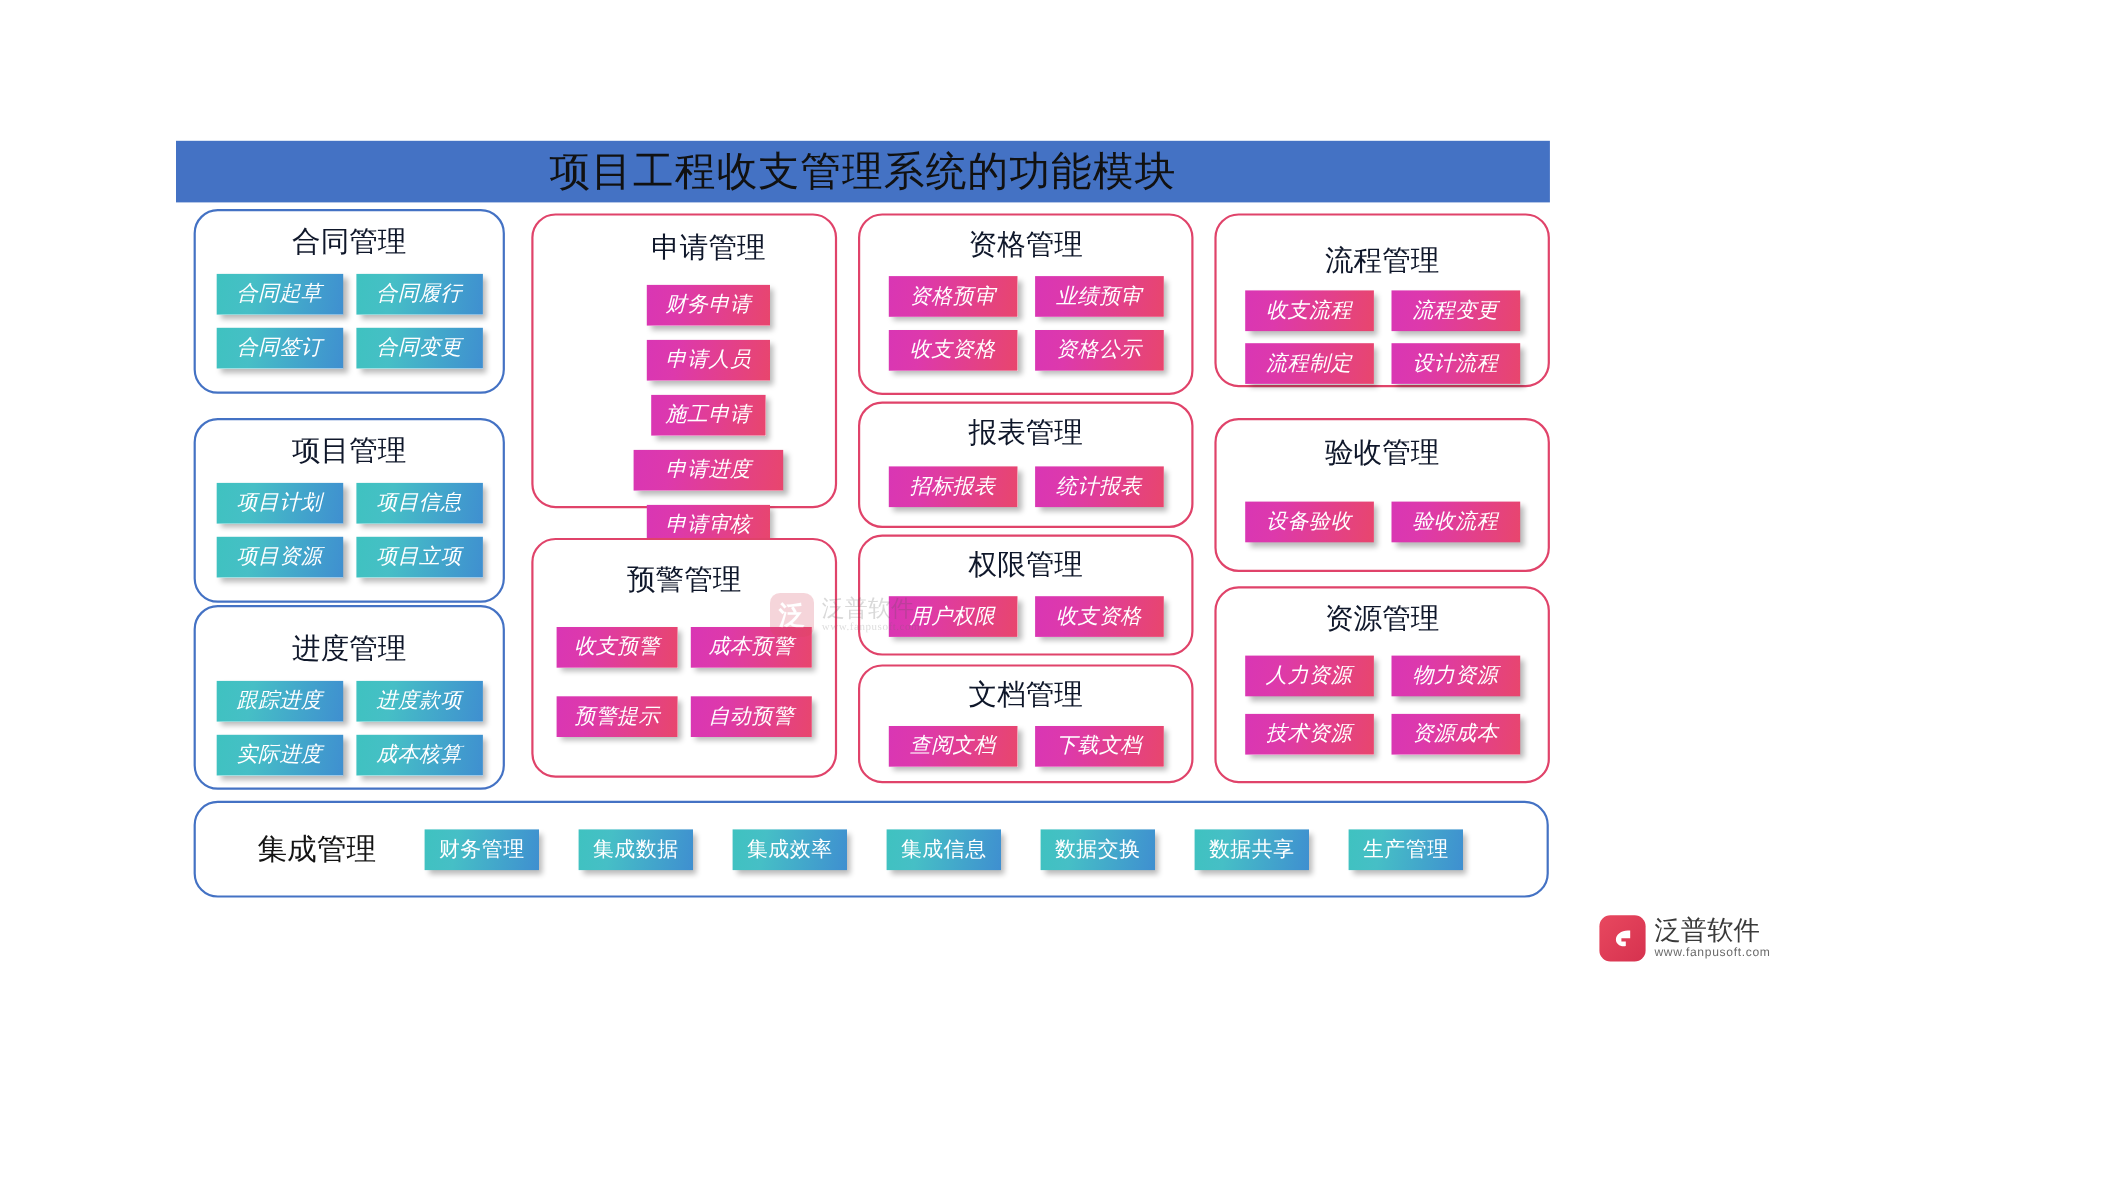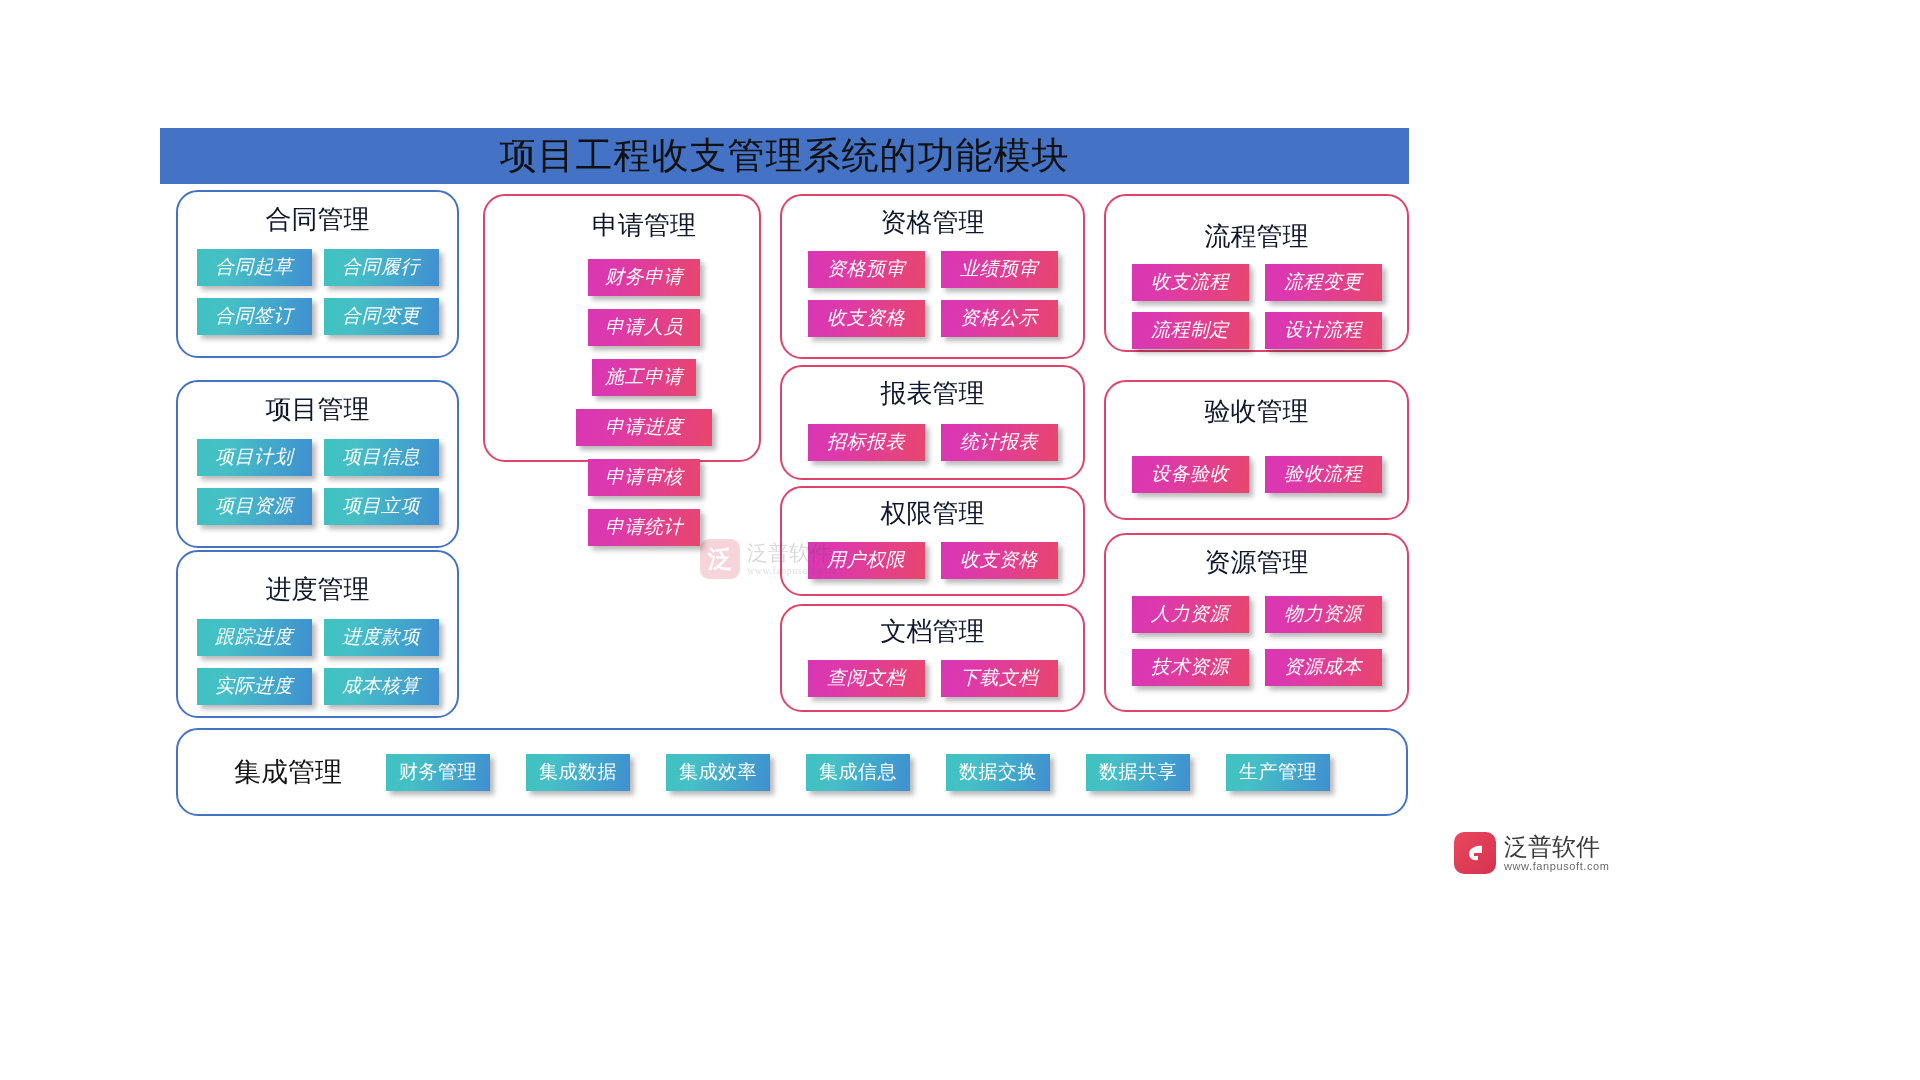--- a/index.html
+++ b/index.html
@@ -170,20 +170,29 @@
     <div class="btn-grid" style="margin-top:18px; gap:13px 10px; padding:0 14px;">
       <div class="btn magenta" style="width:112px;height:37px;">财务申请</div>
       <div class="btn magenta" style="width:112px;height:37px;">申请人员</div>
       <div class="btn magenta" style="width:104px;height:37px;">施工申请</div>
       <div class="btn magenta" style="width:136px;height:37px;">申请进度</div>
       <div class="btn magenta" style="width:112px;height:37px;">申请审核</div>
       <div class="btn magenta" style="width:112px;height:37px;">申请统计</div>
     </div>
   </div>
 
+  <div class="card pink" style="left:483px; top:489px; width:278px; height:218px;">
+    <div class="card-title" style="margin-top:22px;">预警管理</div>
+    <div class="btn-grid" style="margin-top:28px; gap:26px 12px; padding:0 14px;">
+      <div class="btn magenta" style="width:110px;height:37px;">收支预警</div>
+      <div class="btn magenta" style="width:110px;height:37px;">成本预警</div>
+      <div class="btn magenta" style="width:110px;height:37px;">预警提示</div>
+      <div class="btn magenta" style="width:110px;height:37px;">自动预警</div>
+    </div>
+  </div>
 
   <div class="card pink" style="left:780px; top:194px; width:305px; height:165px;">
     <div class="card-title" style="margin-top:13px;">资格管理</div>
     <div class="btn-grid" style="margin-top:13px; gap:12px 16px; padding:0 18px;">
       <div class="btn magenta" style="width:117px;height:37px;">资格预审</div>
       <div class="btn magenta" style="width:117px;height:37px;">业绩预审</div>
       <div class="btn magenta" style="width:117px;height:37px;">收支资格</div>
       <div class="btn magenta" style="width:117px;height:37px;">资格公示</div>
     </div>
   </div>

